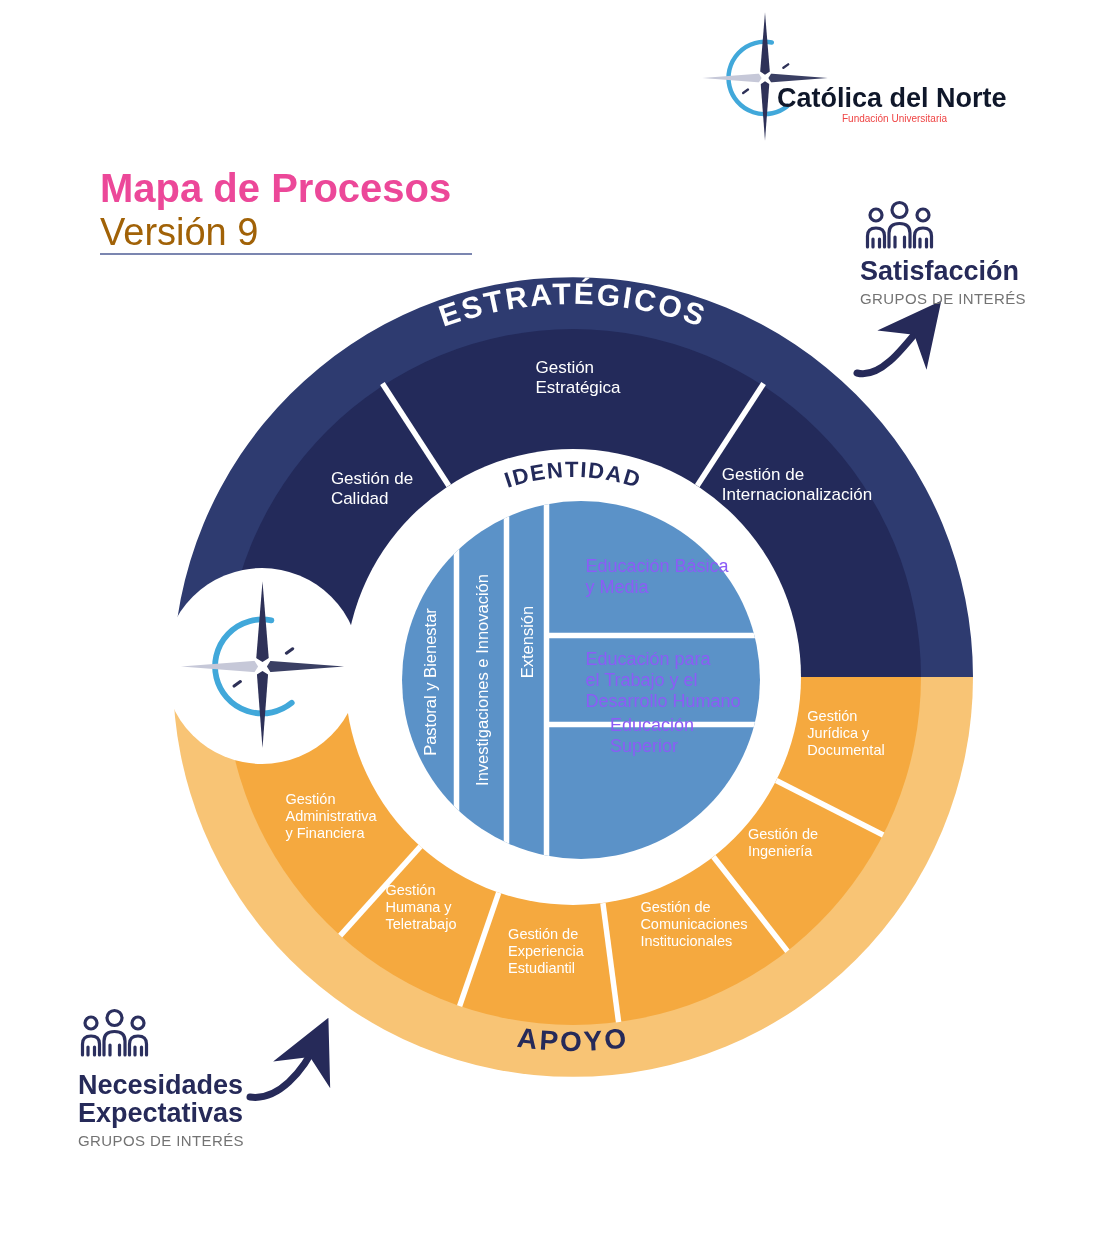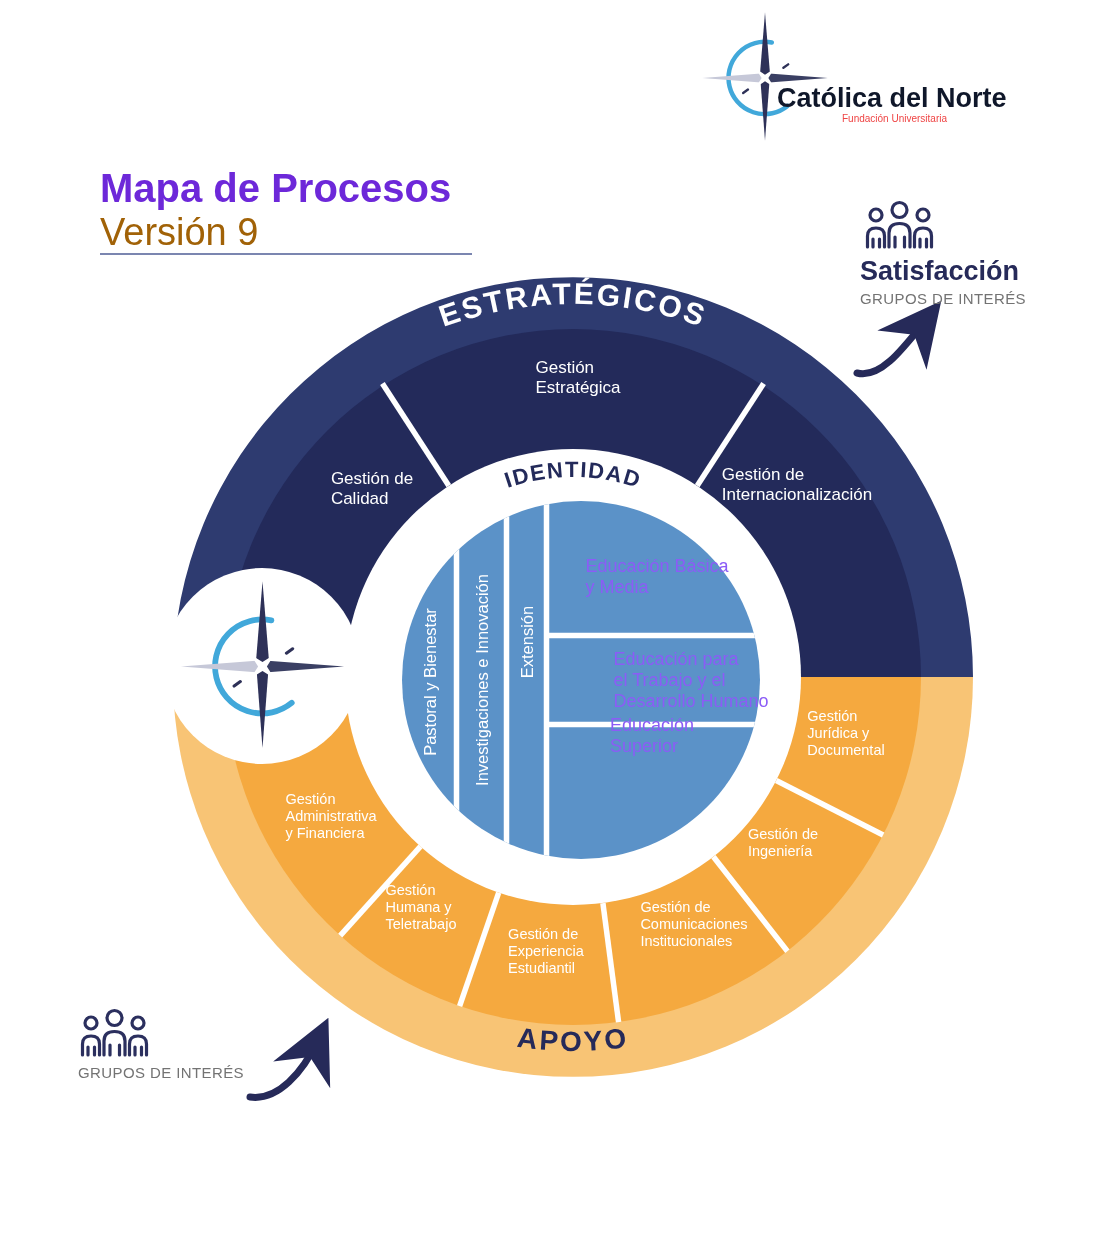--- a/index.html
+++ b/index.html
@@ -7,21 +7,21 @@
        font-family:"Liberation Sans", sans-serif;-webkit-font-smoothing:antialiased;}
   .abs{position:absolute;}
   .center-label{position:absolute;transform:translate(-50%,-50%);text-align:left;
        white-space:pre-line;line-height:1.18;}
   .rot-label{position:absolute;transform:translate(-50%,-50%) rotate(-90deg);
        white-space:nowrap;text-align:center;}
   .seg-strategic{color:#ffffff;font-size:17px;}
   .seg-support{color:#ffffff;font-size:14.5px;}
   .seg-identity{color:#8b5cf6;font-size:18px;}
   .col-identity{color:#ffffff;font-size:16.5px;}
-  #page-title{left:100px;top:166px;font-size:40px;font-weight:bold;color:#6d28d9;letter-spacing:0;}
+  #page-title{left:100px;top:166px;font-size:40px;font-weight:bold;color:#ec4899;letter-spacing:0;}
   #page-version{left:100px;top:211px;font-size:38px;color:#a16207;}
   #title-underline{left:100px;top:253px;width:372px;height:2px;background:#7b86b0;}
   #logo-title{left:777px;top:83px;font-size:27px;font-weight:bold;color:#0f172a;width:240px;}
   #logo-subtitle{left:777px;top:113px;font-size:10px;color:#ef4444;width:235px;text-align:center;}
   .stake-title{font-size:27px;font-weight:bold;color:#262a59;line-height:1.03;white-space:pre-line;margin-top:12px;}
   .stake-sub{font-size:15px;color:#737373;letter-spacing:.4px;margin-top:4px;}
   #satisfaccion-block{left:860px;top:246px;}
   #necesidades-block{left:78px;top:1060px;}
   svg text{font-family:"Liberation Sans", sans-serif;}
 </style>
@@ -125,20 +125,22 @@
 <div class="abs" id="title-underline"></div>
 
 <div class="abs" id="logo-title">Católica del Norte</div>
 <div class="abs" id="logo-subtitle">Fundación Universitaria</div>
 
 <div class="abs" id="satisfaccion-block">
   <div class="stake-title">Satisfacción</div>
   <div class="stake-sub">GRUPOS DE INTERÉS</div>
 </div>
 <div class="abs" id="necesidades-block">
+  <div class="stake-title">Necesidades
+Expectativas</div>
   <div class="stake-sub">GRUPOS DE INTERÉS</div>
 </div>
 
 <div class="center-label seg-strategic" style="left:372px;top:489px">Gestión de
 Calidad</div>
 <div class="center-label seg-strategic" style="left:578px;top:378px">Gestión
 Estratégica</div>
 <div class="center-label seg-strategic" style="left:797px;top:485px">Gestión de
 Internacionalización</div>
 
@@ -159,17 +161,17 @@
 <div class="center-label seg-support" style="left:846px;top:734px">Gestión
 Jurídica y
 Documental</div>
 
 <div class="rot-label col-identity" style="left:430px;top:682px">Pastoral y Bienestar</div>
 <div class="rot-label col-identity" style="left:482px;top:680px">Investigaciones e Innovación</div>
 <div class="rot-label col-identity" style="left:527px;top:642px">Extensión</div>
 
 <div class="center-label seg-identity" style="left:657px;top:577px">Educación Básica
 y Media</div>
-<div class="center-label seg-identity" style="left:691px;top:681px">Educación para
+<div class="center-label seg-identity" style="left:663px;top:681px">Educación para
 el Trabajo y el
 Desarrollo Humano</div>
 <div class="center-label seg-identity" style="left:652px;top:736px">Educación
 Superior</div>
 
 </body></html>

